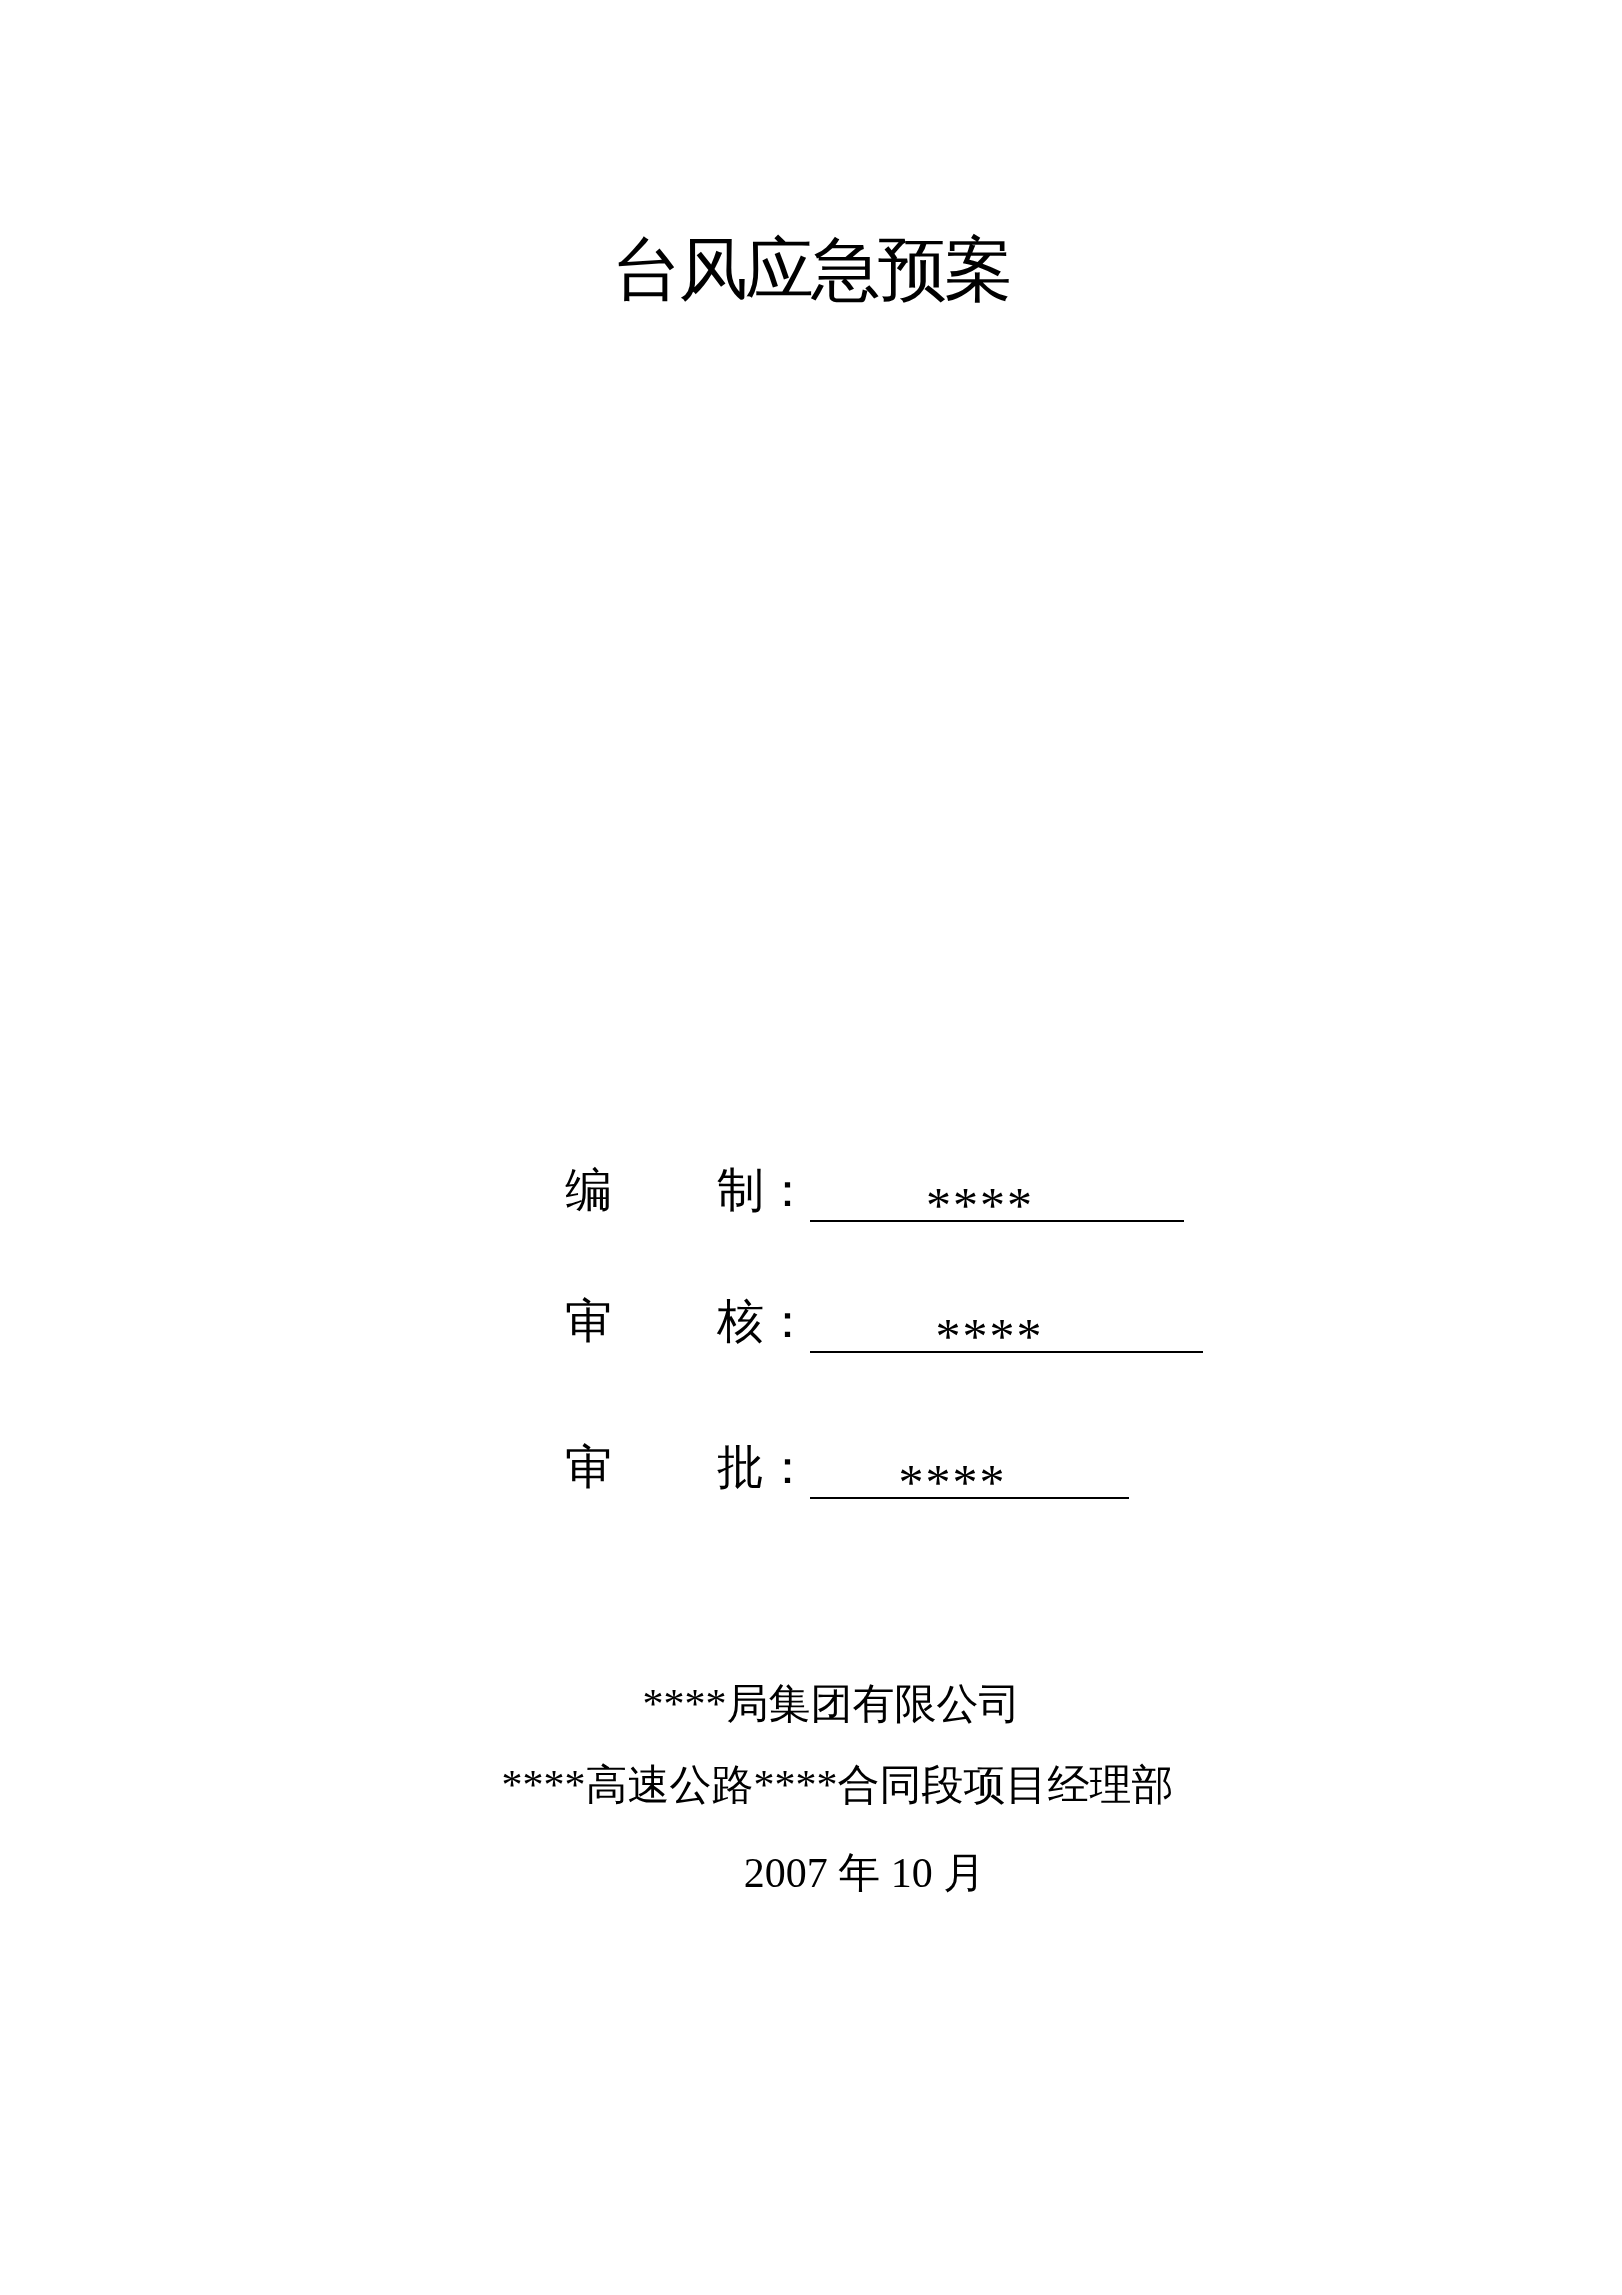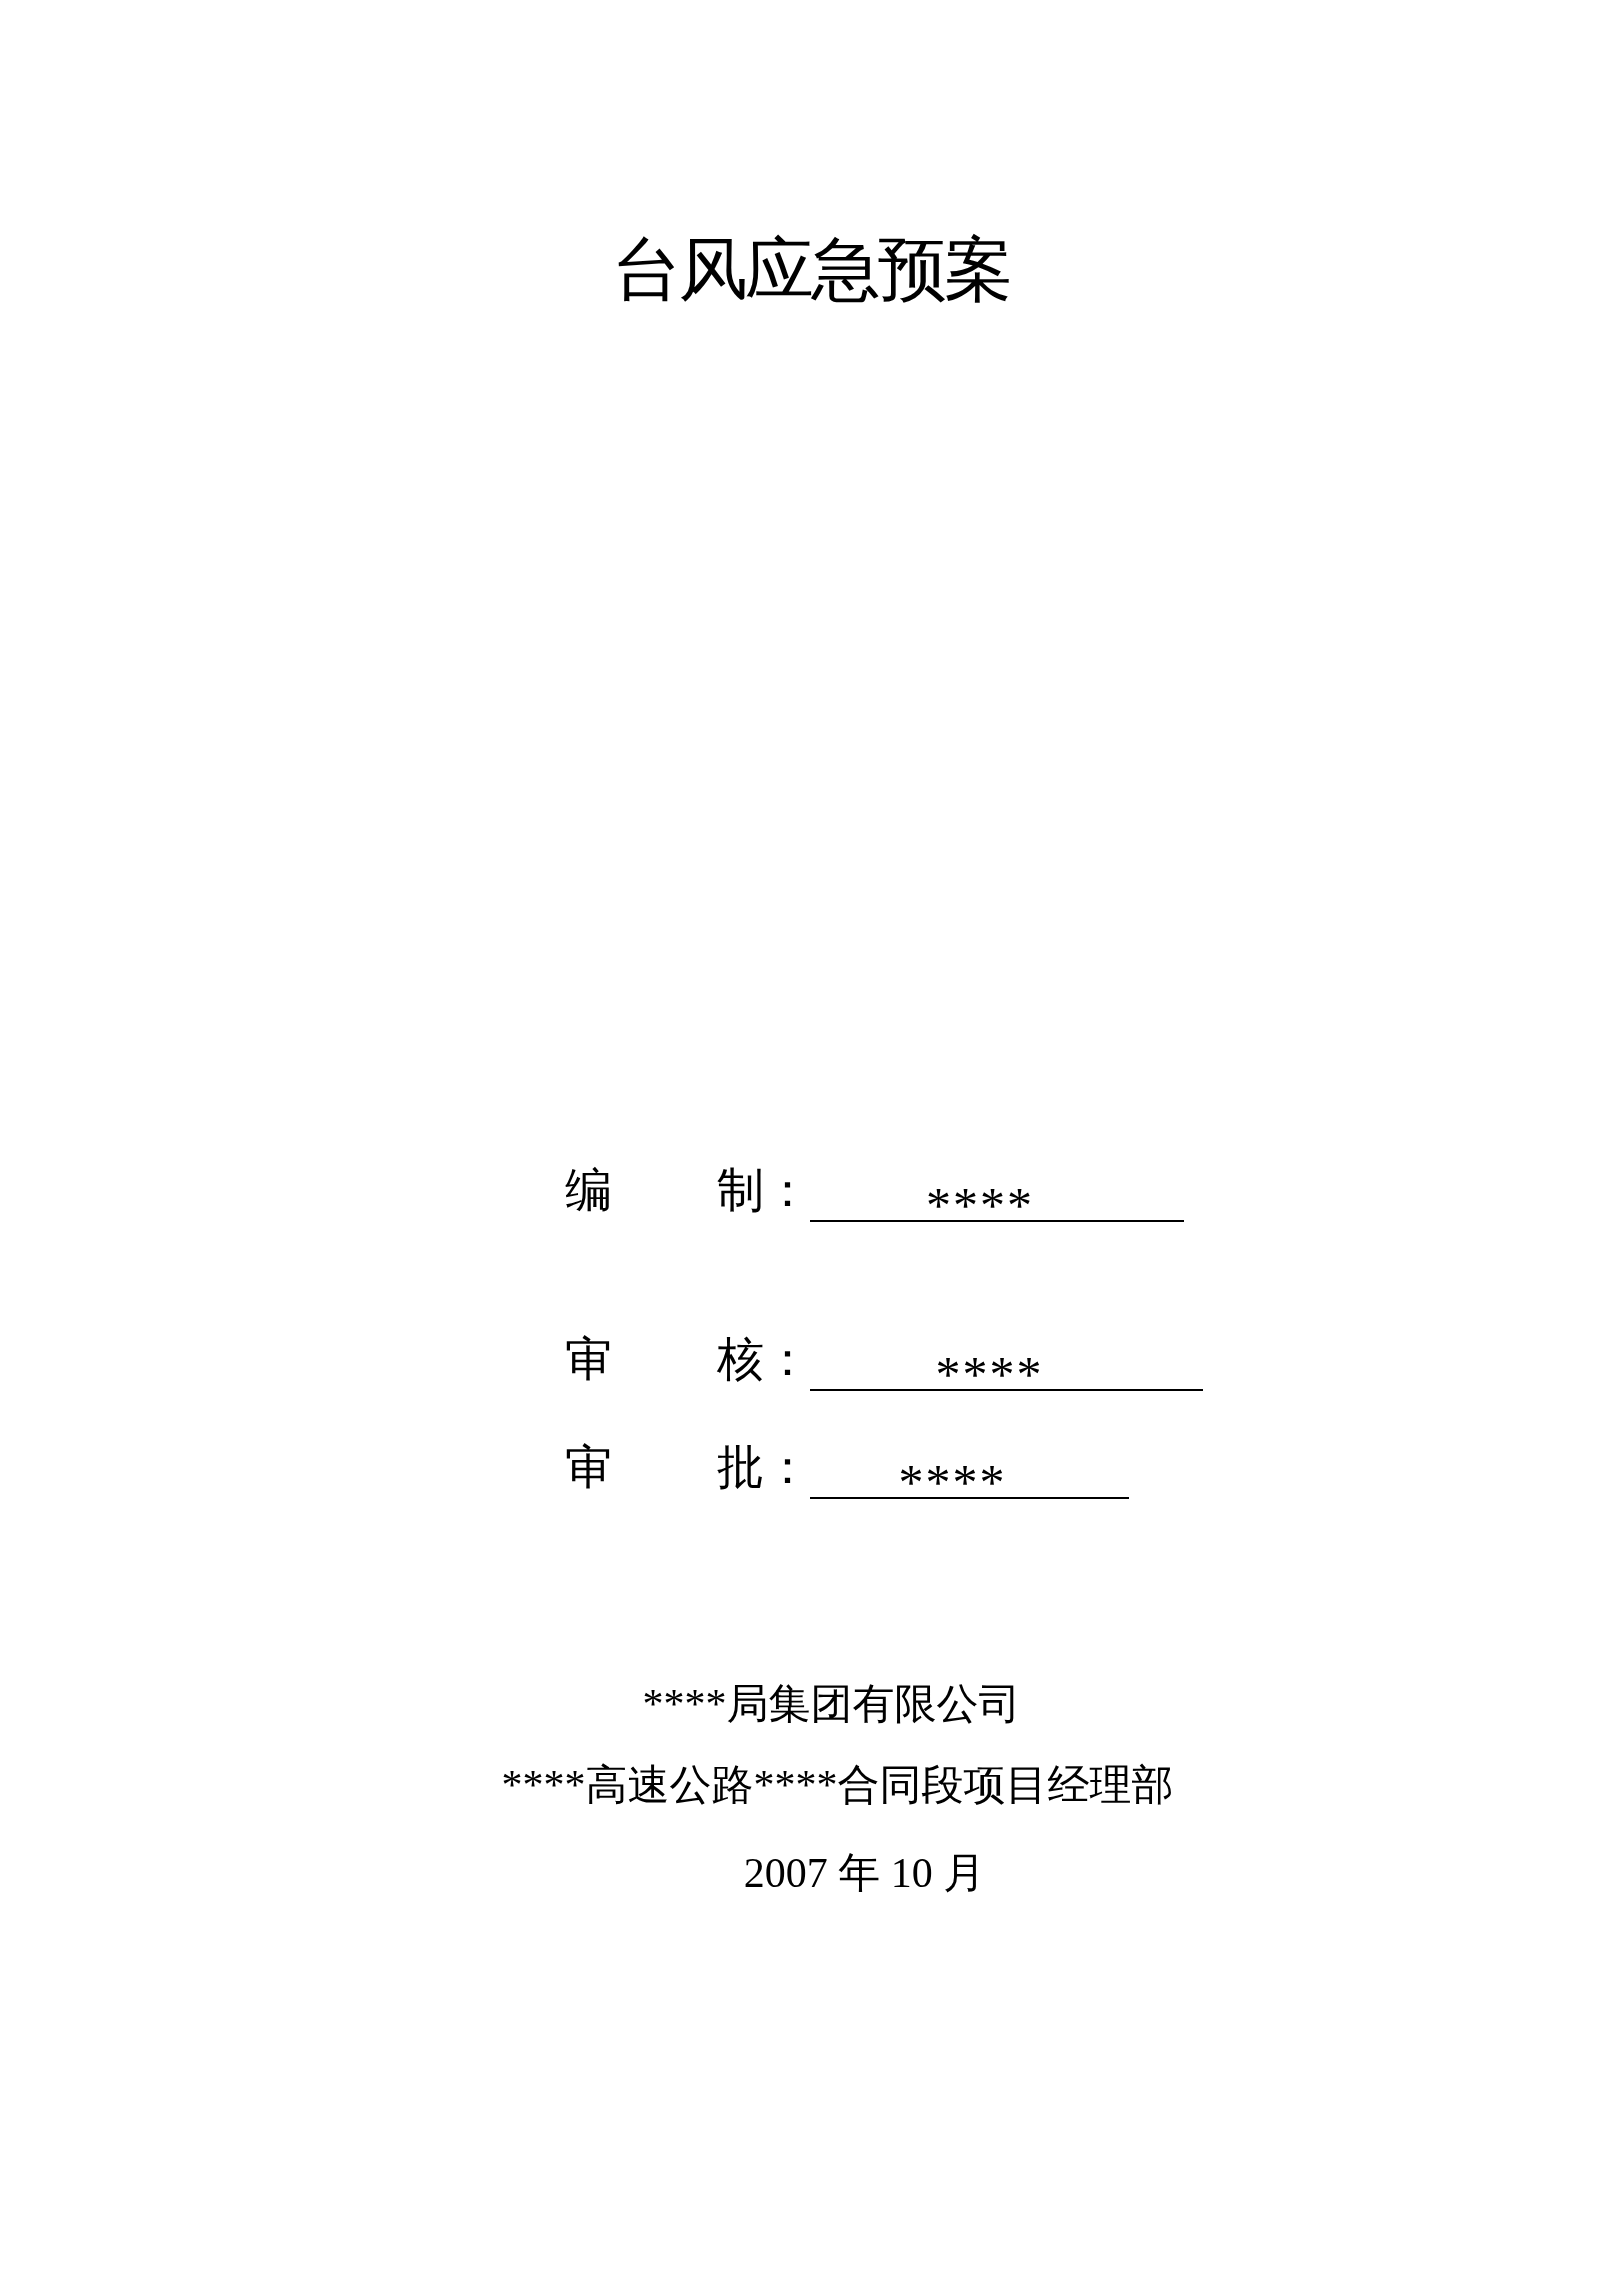--- a/index.html
+++ b/index.html
@@ -35,21 +35,21 @@
   
   .sig-row {
     position: absolute;
     left: 565px;
     height: 56px;
     font-size: 47px;
     line-height: 47px;
     white-space: nowrap;
   }
   .sig-row.row-1 { top: 1167px; }
-  .sig-row.row-2 { top: 1336px; }
+  .sig-row.row-2 { top: 1298px; }
   .sig-row.row-3 { top: 1444px; }
 
   .sig-char {
     display: inline-block;
     font-size: 47px;
     line-height: 47px;
     vertical-align: top;
   }
   .sig-char.second { margin-left: 105px; }
   .sig-colon {

